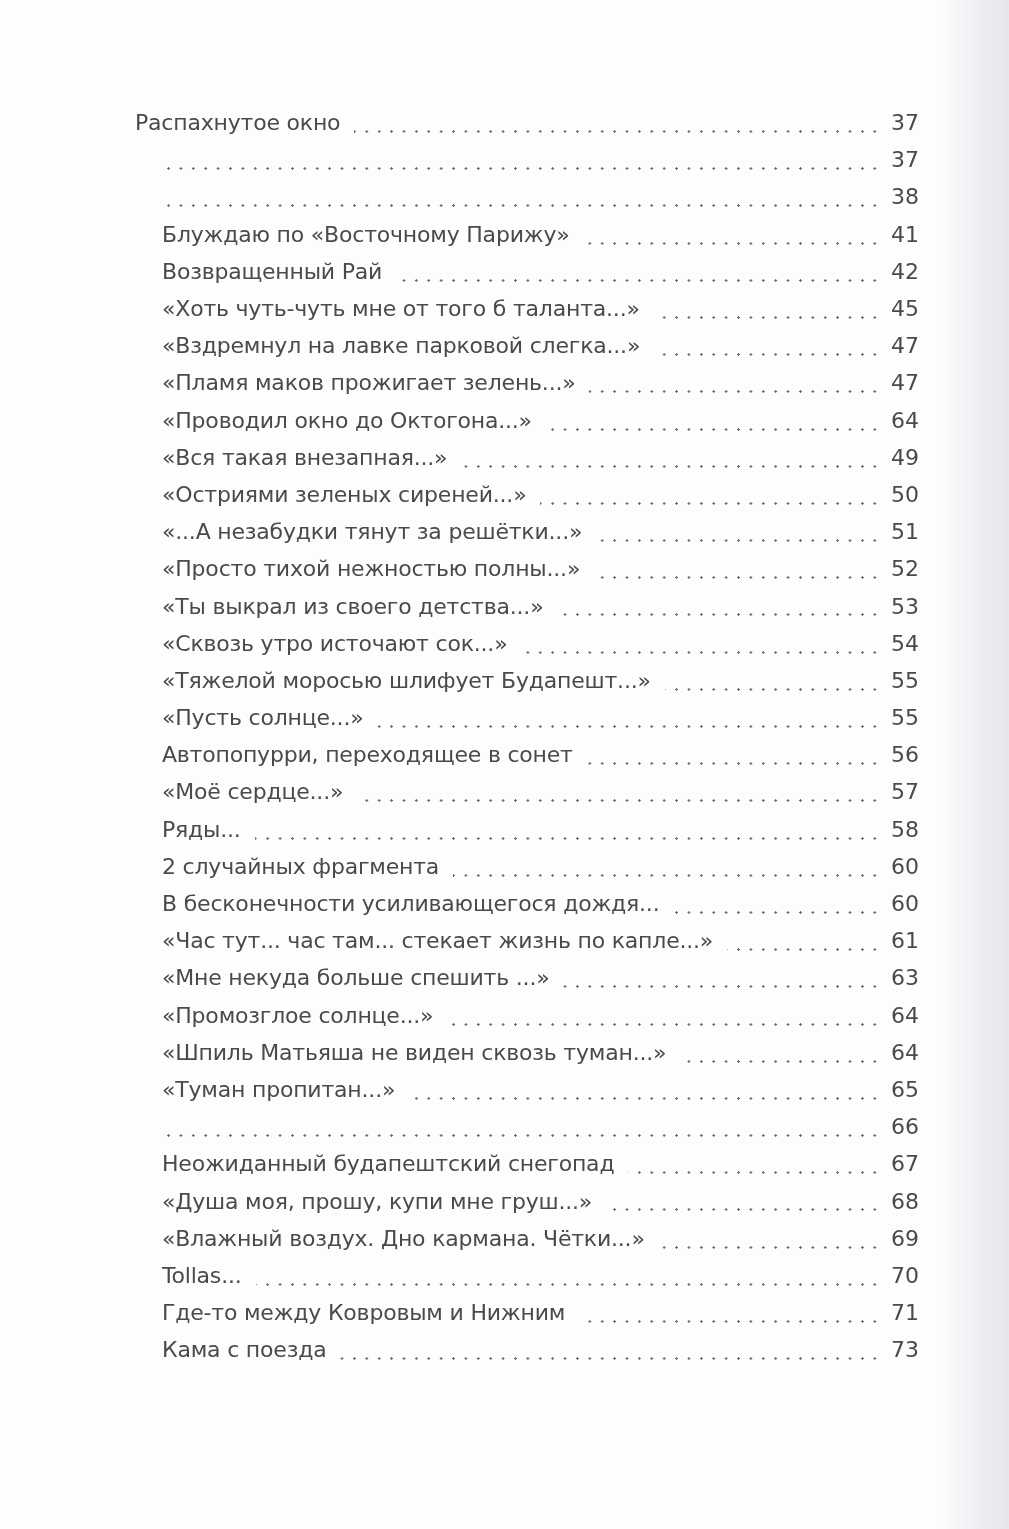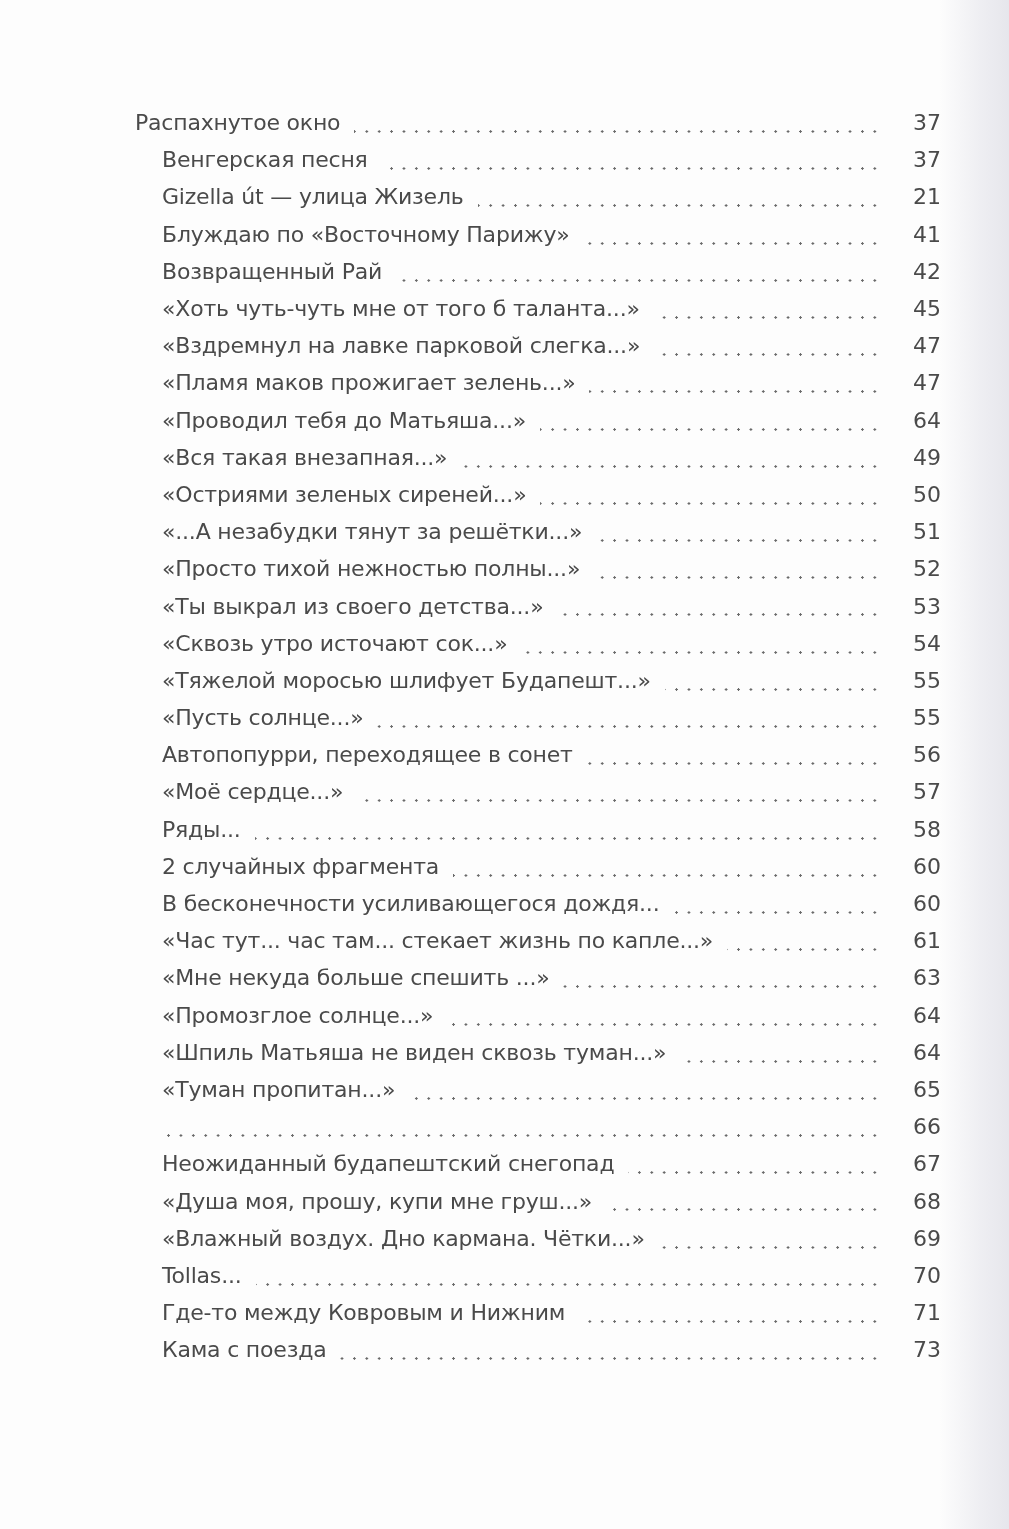--- a/index.html
+++ b/index.html
@@ -59,46 +59,43 @@
       background-image: radial-gradient(circle, #6a6a6a 1.1px, transparent 1.4px);
       background-size: 12.4px 3px;
       background-repeat: repeat-x;
       background-position: right center;
       z-index: 1;
     }
     .toc-row .page {
       position: absolute;
       right: 68px;
       width: 50px;
-      text-align: right;
       background: transparent;
       z-index: 2;
     }
   </style>
 </head>
 <body>
 
 <div class="page-shade"></div>
 
 <div class="toc">
   <div class="toc-row section">
     <span class="title">Распахнутое окно</span>
     <span class="leader"></span>
     <span class="page">37</span>
   </div>
   <div id="entries">
       <div class="toc-row">
-        <span class="title">Венгерская песня</span>
         <span class="leader"></span>
         <span class="page">37</span>
       </div>
       <div class="toc-row">
-        <span class="title">Gizella út — улица Жизель</span>
-        <span class="leader"></span>
-        <span class="page">21</span>
+        <span class="leader"></span>
+        <span class="page">38</span>
       </div>
       <div class="toc-row">
         <span class="title">Блуждаю по «Восточному Парижу»</span>
         <span class="leader"></span>
         <span class="page">41</span>
       </div>
       <div class="toc-row">
         <span class="title">Возвращенный Рай</span>
         <span class="leader"></span>
         <span class="page">42</span>
@@ -112,21 +109,21 @@
         <span class="title">«Вздремнул на лавке парковой слегка...»</span>
         <span class="leader"></span>
         <span class="page">47</span>
       </div>
       <div class="toc-row">
         <span class="title">«Пламя маков прожигает зелень...»</span>
         <span class="leader"></span>
         <span class="page">47</span>
       </div>
       <div class="toc-row">
-        <span class="title">«Проводил тебя до Матьяша...»</span>
+        <span class="title">«Проводил окно до Октогона...»</span>
         <span class="leader"></span>
         <span class="page">64</span>
       </div>
       <div class="toc-row">
         <span class="title">«Вся такая внезапная...»</span>
         <span class="leader"></span>
         <span class="page">49</span>
       </div>
       <div class="toc-row">
         <span class="title">«Остриями зеленых сиреней...»</span>

